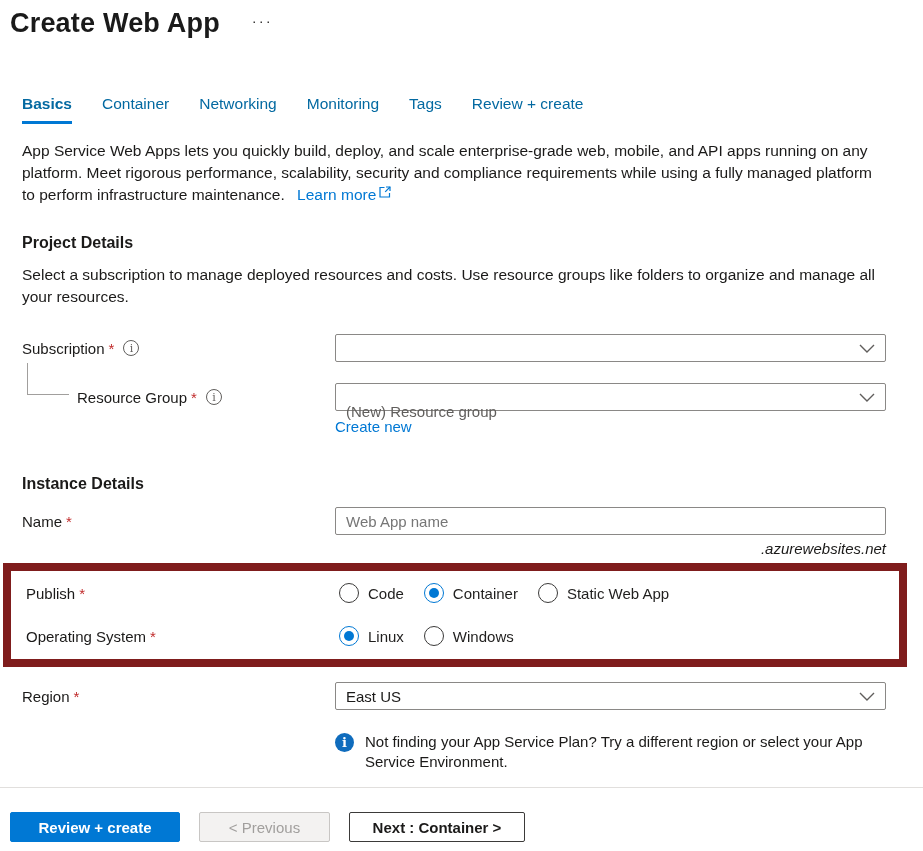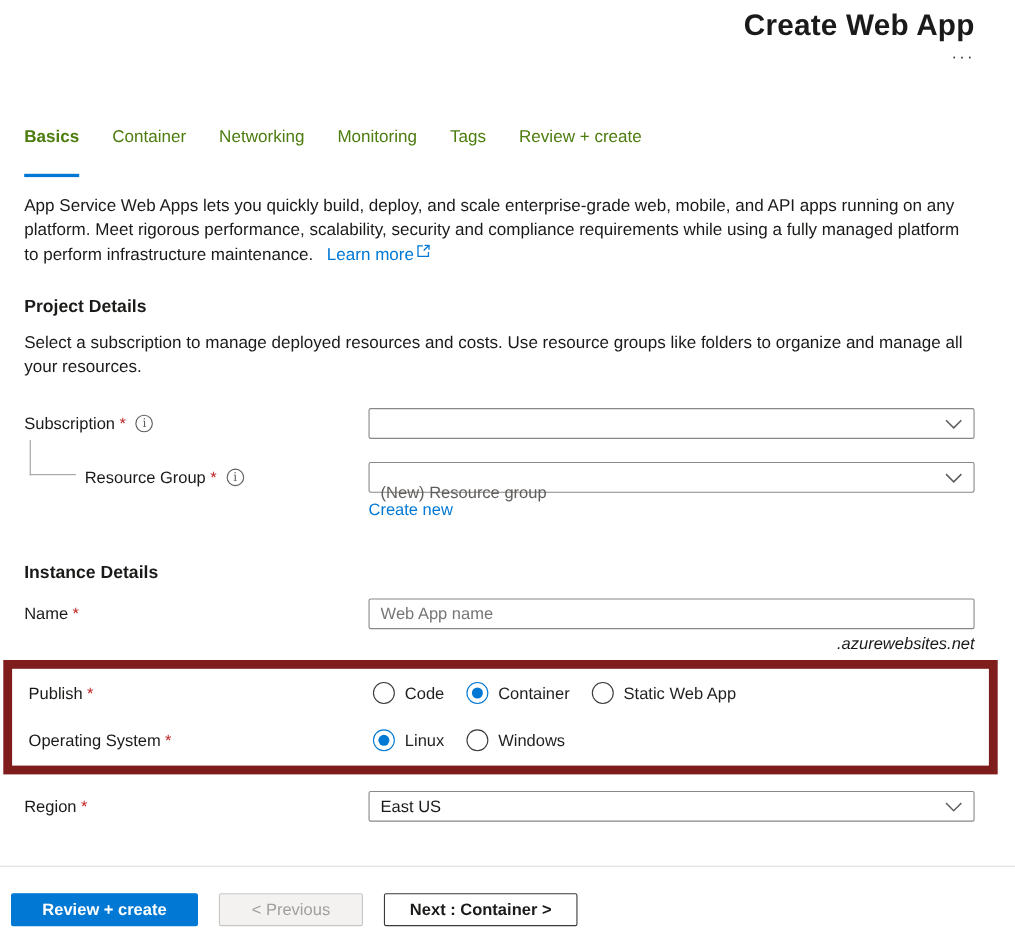--- a/index.html
+++ b/index.html
@@ -7,27 +7,27 @@
   body {
     width: 923px; height: 851px;
     background: #ffffff;
     font-family: "Liberation Sans", sans-serif;
     color: #201f1e;
     overflow: hidden;
   }
   .page { position: relative; width: 923px; height: 851px; padding: 8px 37px 0 22px; }
 
   
-  .title-row { display: flex; align-items: flex-end; margin-left: -12px; flex-direction: column; }
+  .title-row { display: flex; align-items: flex-start; margin-left: -12px; }
   h1.page-title { margin: 0; font-size: 27px; font-weight: 700; color: #1a1a1a; letter-spacing: 0.2px; }
   .more-options { margin-left: 32px; margin-top: 4px; color: #323130; font-size: 15px; letter-spacing: 2px; cursor: pointer; }
 
   
   .tabs { display: flex; gap: 30px; margin-top: 56px; font-size: 15.5px; }
-  .tab { padding-bottom: 24px; border-bottom: 3px solid transparent; cursor: pointer; color: #4d7c0f; }
+  .tab { padding-bottom: 8px; border-bottom: 3px solid transparent; cursor: pointer; color: #0369a1; }
   .tab.active { font-weight: 700; border-bottom-color: #0078d4; }
 
   
   .intro { margin-top: 16px; font-size: 15.5px; line-height: 22px; color: #1b1a19; max-width: 880px; }
   .link { color: #0078d4; text-decoration: none; cursor: pointer; }
   .learn-more { margin-left: 8px; white-space: nowrap; }
   .ext-icon { margin-left: 3px; vertical-align: 2px; }
 
   
   .section-heading { margin: 28px 0 0; font-size: 16px; font-weight: 700; color: #1b1a19; }
@@ -249,20 +249,24 @@
         <span class="value">East US</span>
         <span class="chevron">
             <svg width="16" height="9" viewBox="0 0 16 9">
               <polyline points="1,1 8,8 15,1" fill="none" stroke="#605e5c" stroke-width="1.4"></polyline>
             </svg>
           </span>
       </div>
     </div>
   </div>
 
+  <div class="info-note">
+    <span class="info-filled"></span>
+    <span class="info-note-text">Not finding your App Service Plan? Try a different region or select your App Service Environment.</span>
+  </div>
 
   <div class="footer-divider"></div>
 
   <div class="footer-buttons">
     <button class="btn btn-primary">Review + create</button>
     <button class="btn btn-previous">&lt; Previous</button>
     <button class="btn btn-next">Next : Container &gt;</button>
   </div>
 
 </div>

